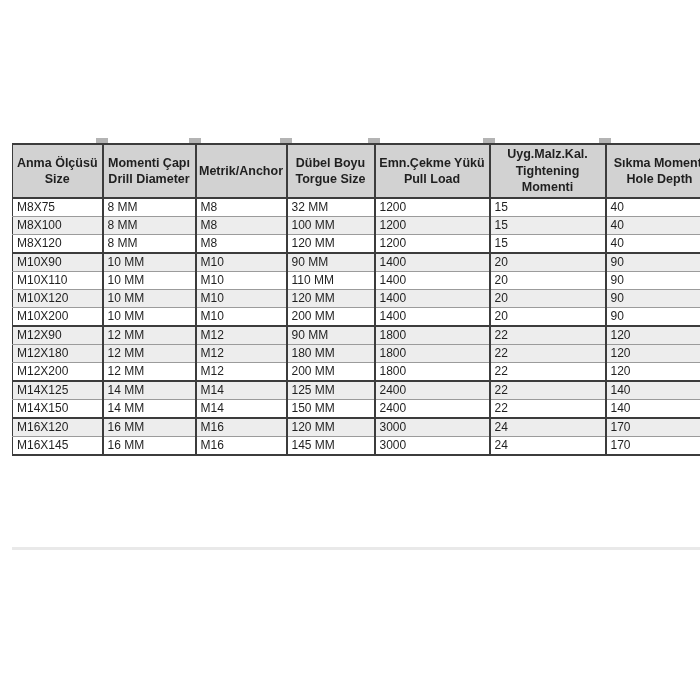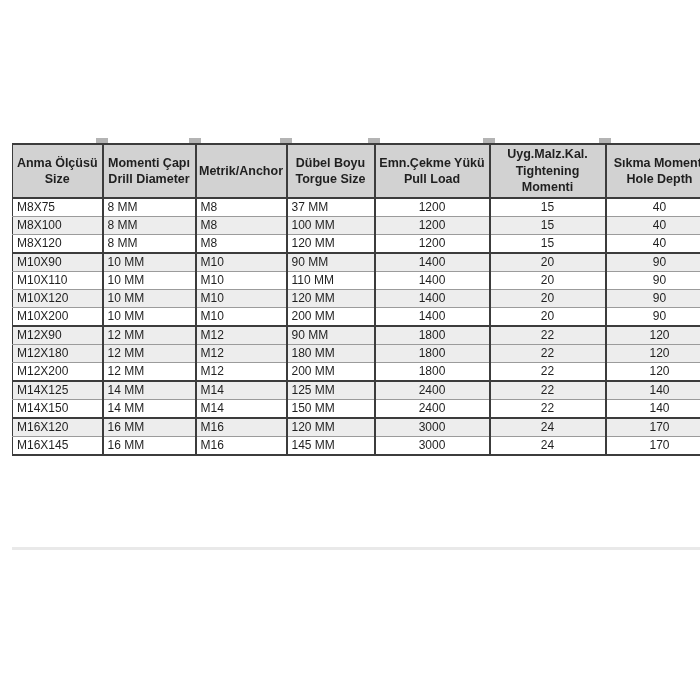--- a/index.html
+++ b/index.html
@@ -53,21 +53,21 @@
     white-space: nowrap;
     overflow: hidden;
     border-right: 2px solid #3c3c3c;
     border-bottom: 1px solid #9b9b9b;
     background: #ffffff;
   }
   table.spec tbody td:last-child { border-right: none; }
   table.spec tbody tr.alt td { background: #ededed; }
   table.spec tbody tr.group-end td,
   table.spec tbody tr:last-child td { border-bottom: 2px solid #3c3c3c; }
-  table.spec tbody td.num { text-align: center; }
+  table.spec tbody td.num { text-align: left; }
   table.spec tbody td.txt { text-align: left; }
   .cap {
     position: absolute;
     top: -5px;
     width: 12px;
     height: 5px;
     background: #b4b4b4;
   }
   .bottom-shadow {
     position: absolute;
@@ -123,21 +123,21 @@
             <span class="header-line1">Sıkma Momenti</span><br>
             <span class="header-line2">Hole Depth</span>
           </th>
         </tr>
       </thead>
       <tbody>
           <tr>
             <td class="txt">M8X75</td>
             <td class="txt">8 MM</td>
             <td class="txt">M8</td>
-            <td class="txt">37 MM</td>
+            <td class="txt">32 MM</td>
             <td class="num">1200</td>
             <td class="num">15</td>
             <td class="num">40</td>
           </tr>
           <tr class="alt">
             <td class="txt">M8X100</td>
             <td class="txt">8 MM</td>
             <td class="txt">M8</td>
             <td class="txt">100 MM</td>
             <td class="num">1200</td>

